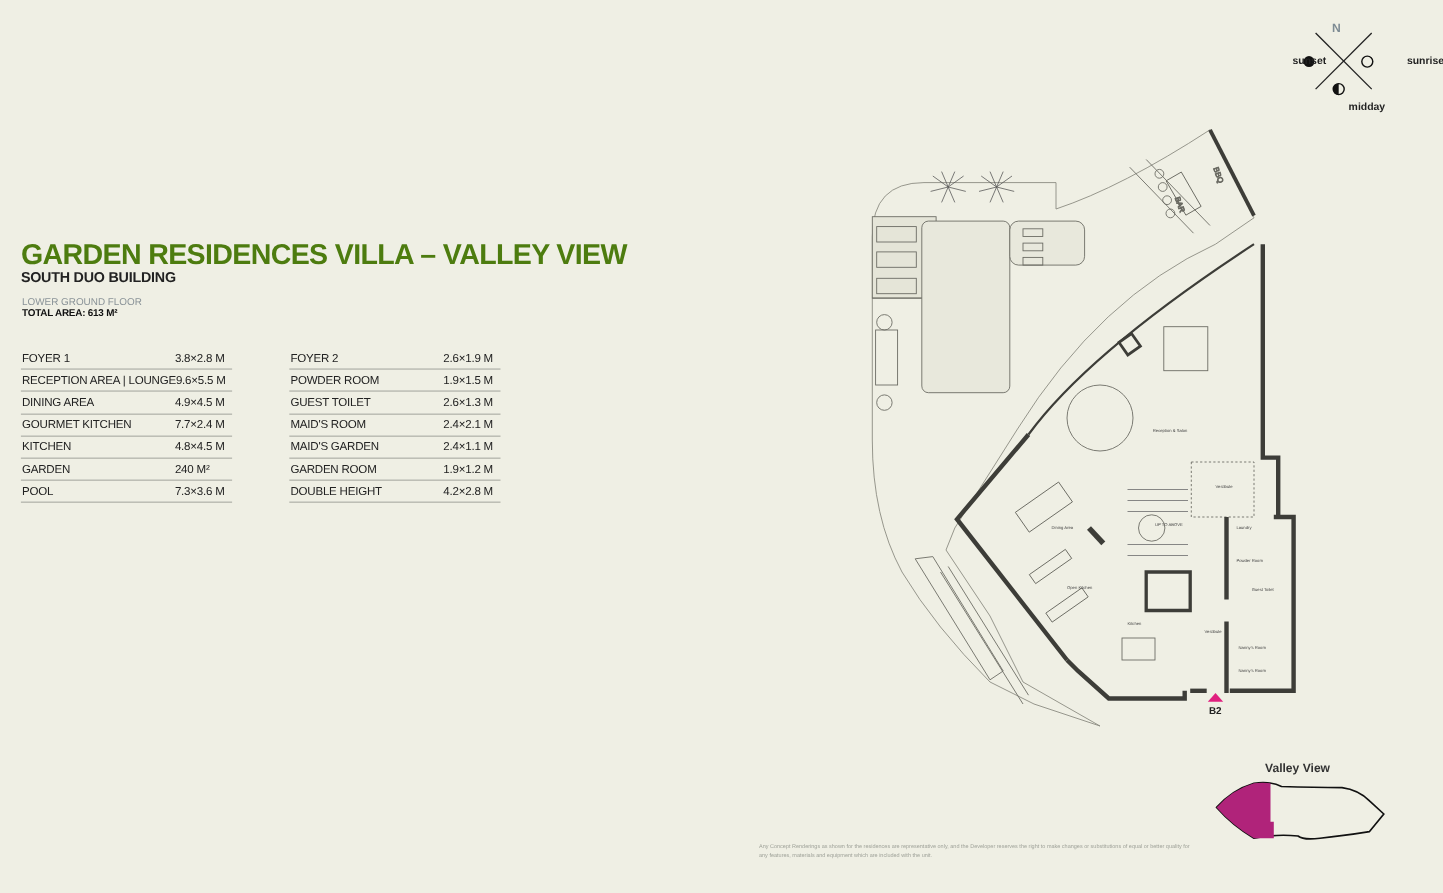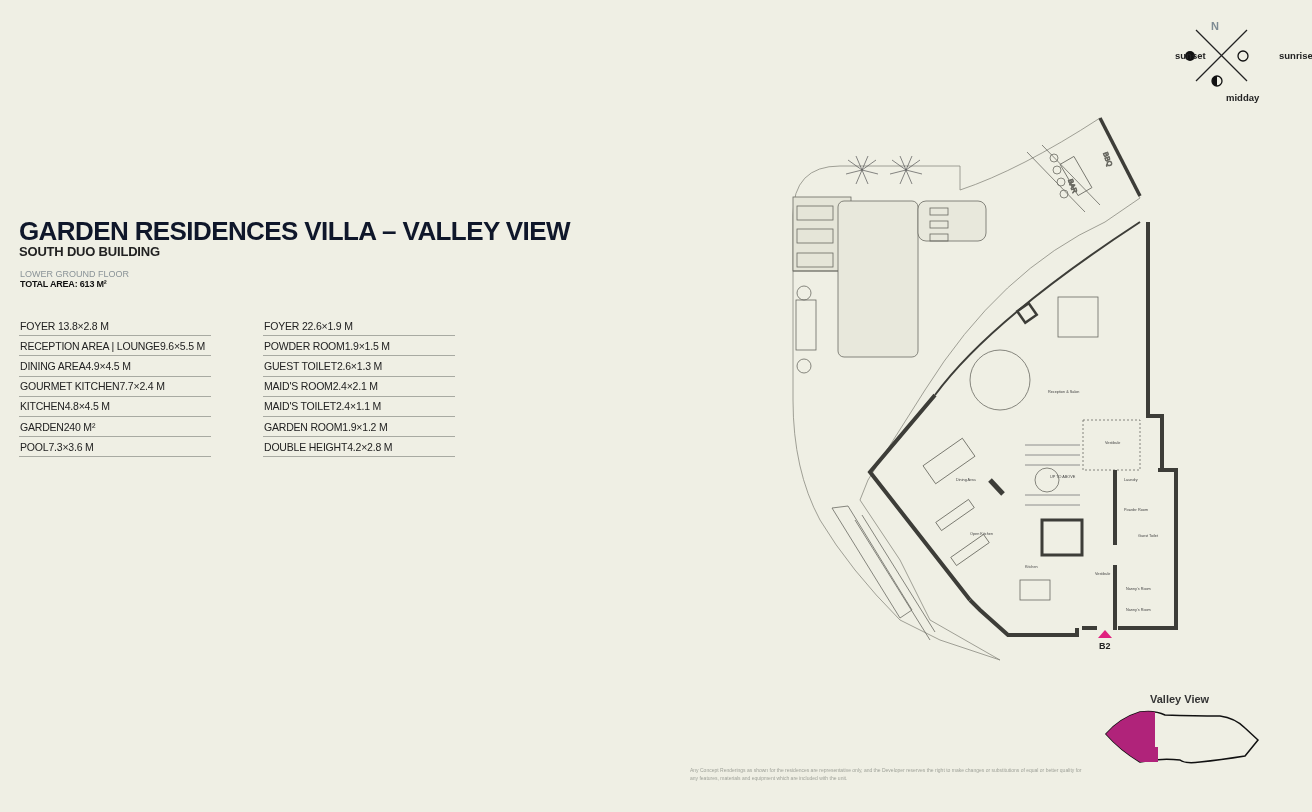--- a/index.html
+++ b/index.html
@@ -1,28 +1,28 @@
 <!DOCTYPE html>
 <html><head>
 <meta charset="utf-8">
 <style>
   * { box-sizing: border-box; margin: 0; padding: 0; }
   html, body { width: 1312px; height: 812px; background: #efefe4; overflow: hidden; }
   body { position: relative; font-family: "Liberation Sans", "DejaVu Sans", sans-serif; color: #1a1a1a; }
 
   .title-block { position: absolute; left: 19px; top: 217px; }
-  .title { font-size: 26px; font-weight: 700; letter-spacing: -0.6px; line-height: 28px; color: #0f172a; white-space: nowrap; }
+  .title { font-size: 26px; font-weight: 700; letter-spacing: -0.6px; line-height: 28px; color: #4d7c0f; white-space: nowrap; }
   .subtitle { font-size: 13px; font-weight: 700; letter-spacing: -0.2px; color: #222; line-height: 14px; }
   .floor-label { position: absolute; left: 20px; top: 269px; font-size: 9px; color: #8a9398; letter-spacing: 0px; }
   .area-label { position: absolute; left: 20px; top: 279px; font-size: 9px; font-weight: 700; color: #111; letter-spacing: -0.2px; }
 
   .room-table { position: absolute; top: 316px; width: 192px; }
   .room-table.left { left: 19px; }
   .room-table.right { left: 263px; }
-  .room-row { display: flex; align-items: center; height: 20.2px; border-bottom: 1px solid #a8aaa2; font-size: 10.5px; color: #222; letter-spacing: -0.2px; }
+  .room-row { display: flex; justify-content: space-between; align-items: center; height: 20.2px; border-bottom: 1px solid #a8aaa2; font-size: 10.5px; color: #222; letter-spacing: -0.2px; }
   .room-row .name { padding-left: 1px; white-space: nowrap; }
   .room-row .dim { width: 52px; white-space: nowrap; }
 
   .compass { position: absolute; left: 1145px; top: 18px; width: 160px; height: 90px; }
   .compass .n { position: absolute; left: 66px; top: 2px; font-size: 11px; font-weight: 700; color: #7d8b93; }
   .compass .lbl { position: absolute; font-size: 9.5px; font-weight: 700; color: #222; margin-left: 24px; }
 
   .plan { position: absolute; left: 770px; top: 110px; width: 420px; height: 560px; }
 
   .keyplan { position: absolute; left: 1100px; top: 690px; width: 165px; height: 80px; font-weight: bold; }
@@ -82,21 +82,21 @@
     </div>
   <div class="room-row">
       <span class="name">GUEST TOILET</span>
       <span class="dim">2.6×1.3 M</span>
     </div>
   <div class="room-row">
       <span class="name">MAID'S ROOM</span>
       <span class="dim">2.4×2.1 M</span>
     </div>
   <div class="room-row">
-      <span class="name">MAID'S TOILET</span>
+      <span class="name">MAID'S GARDEN</span>
       <span class="dim">2.4×1.1 M</span>
     </div>
   <div class="room-row">
       <span class="name">GARDEN ROOM</span>
       <span class="dim">1.9×1.2 M</span>
     </div>
   <div class="room-row">
       <span class="name">DOUBLE HEIGHT</span>
       <span class="dim">4.2×2.8 M</span>
     </div>

